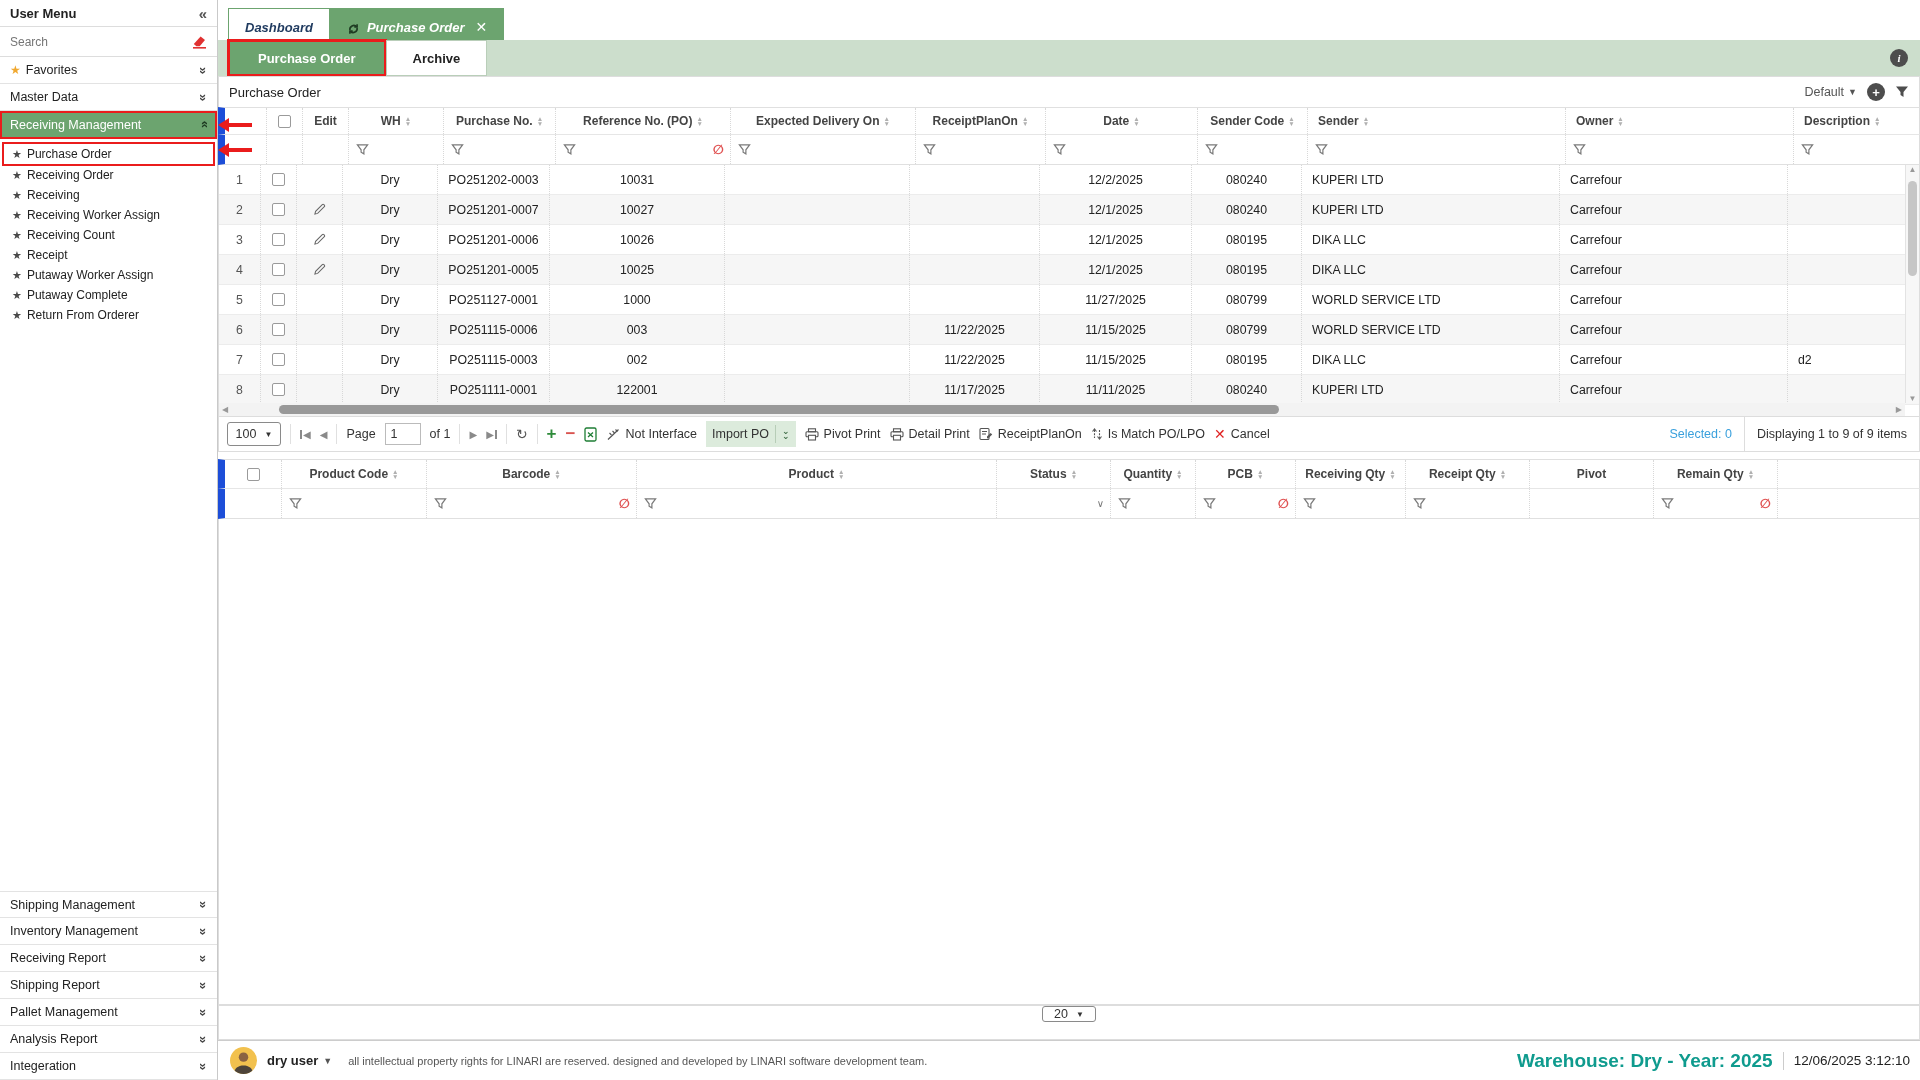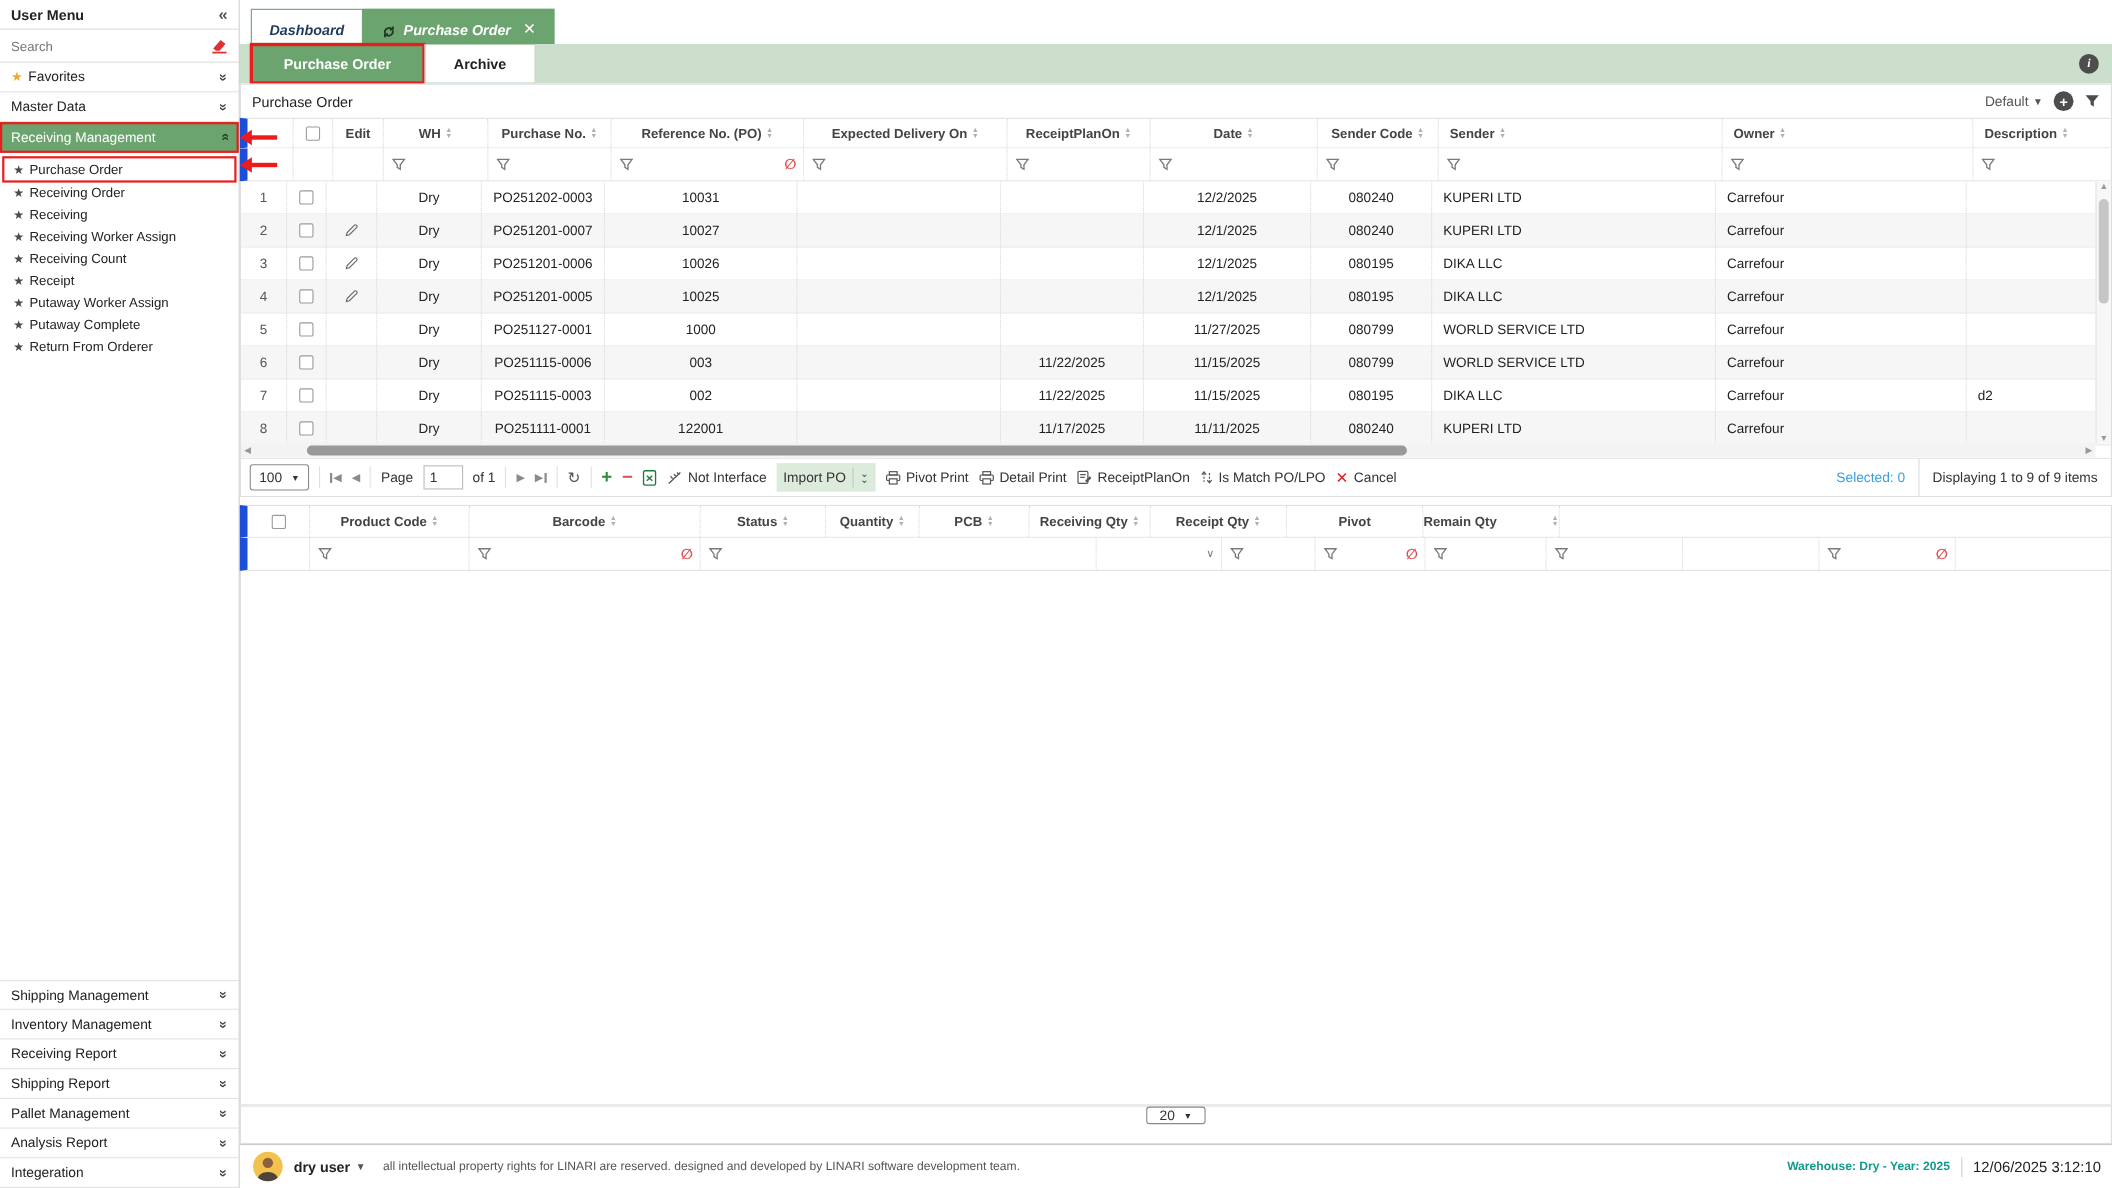--- a/index.html
+++ b/index.html
@@ -95,21 +95,21 @@
   .gap7 { height:7px; background:#fff; }
   .g2body { flex:1; background:#fff; border-left:1px solid #ddd; border-right:1px solid #ddd; border-bottom:1px solid #ddd; }
 
   
   .footer { height:40px; border-top:1px solid #ccc; display:flex; align-items:center; padding:0 10px 0 12px; background:#fff; gap:10px; }
   .avatar { width:27px; height:27px; border-radius:50%; background:#F2C14E; overflow:hidden; display:flex; align-items:flex-end; justify-content:center; }
   .user-name { font-weight:bold; font-size:13px; color:#222; display:flex; align-items:center; gap:5px; cursor:pointer; }
   .user-name .caret { font-size:9px; color:#555; }
   .copyright { font-size:11px; color:#555; margin-left:6px; }
   .foot-right { margin-left:auto; display:flex; align-items:center; gap:10px; }
-  .warehouse { color:#0F9B8E; font-weight:bold; font-size:11px; }
+  .warehouse { color:#0F9B8E; font-weight:bold; font-size:19px; }
   .fsep { width:1px; height:18px; background:#ccc; }
   .datetime { font-size:13.5px; color:#222; }
 </style>
 </head>
 <body>
 
 <div class="sidebar">
   <div class="sb-header">
     <span>User Menu</span>
     <span class="sb-collapse">«</span>
@@ -708,20 +708,27 @@
           <span>▼</span>
         </span>
       </div>
       <div class="hcell" style="width: 210px;">
         <span>Barcode</span>
         <span class="sort">
           <span>▲</span>
           <span>▼</span>
         </span>
       </div>
+      <div class="hcell" style="width: 360px;">
+        <span>Product</span>
+        <span class="sort">
+          <span>▲</span>
+          <span>▼</span>
+        </span>
+      </div>
       <div class="hcell" style="width: 114px;">
         <span>Status</span>
         <span class="sort">
           <span>▲</span>
           <span>▼</span>
         </span>
       </div>
       <div class="hcell" style="width: 85px;">
         <span>Quantity</span>
         <span class="sort">
@@ -746,21 +753,21 @@
       <div class="hcell" style="width: 124px;">
         <span>Receipt Qty</span>
         <span class="sort">
           <span>▲</span>
           <span>▼</span>
         </span>
       </div>
       <div class="hcell" style="width: 124px;">
         <span>Pivot</span>
       </div>
-      <div class="hcell" style="width: 124px; justify-content: space-between;">
+      <div class="hcell" style="width: 124px;">
         <span>Remain Qty</span>
         <span class="sort">
           <span>▲</span>
           <span>▼</span>
         </span>
       </div>
       <div class="hcell" style="flex: 1 1 0%; border-right: none;"></div>
     </div>
   <div class="flt-row" id="g2-filter">
       <div class="fcell" style="width: 57px;"></div>

